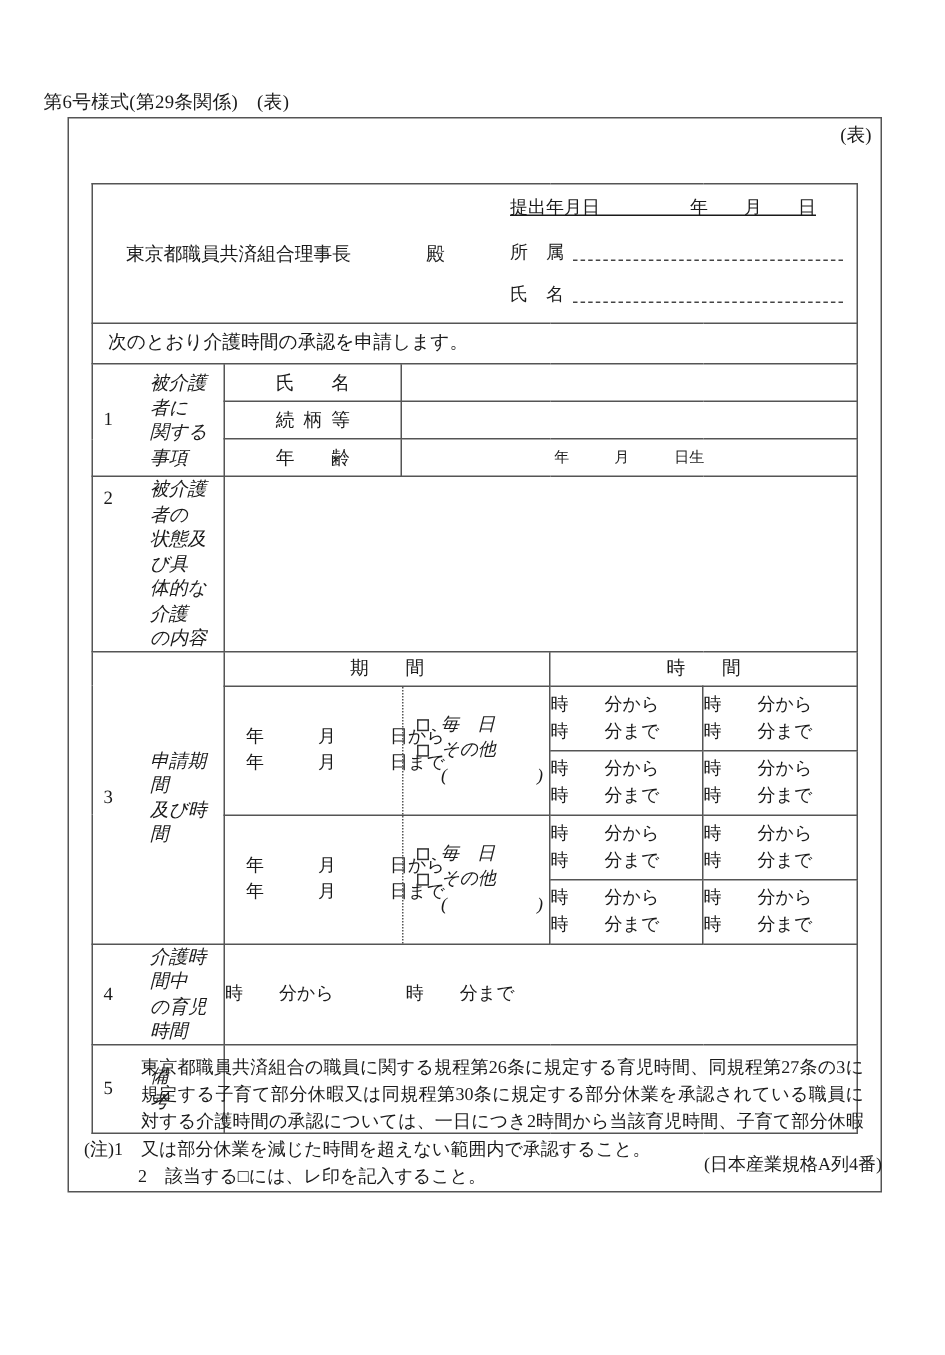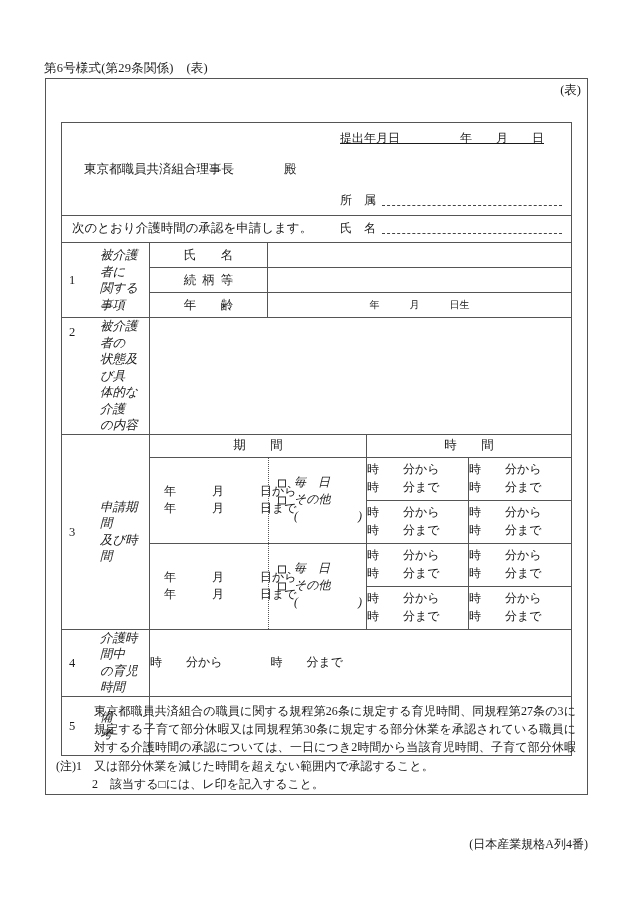--- a/index.html
+++ b/index.html
@@ -18,21 +18,21 @@
 
   .page {
     position: absolute;
     left: 0; top: 0;
     width: 630px; height: 903px;
   }
 
   
   .form-no {
     position: absolute;
-    left: 44px; top: 60px;
+    left: 29px; top: 60px;
     font-size: 12.5px;
     letter-spacing: 0.2px;
     white-space: pre;
   }
 
   
   .outer-box {
     position: absolute;
     left: 45px; top: 78px;
     width: 543px; height: 717px;
@@ -85,21 +85,20 @@
     white-space: pre;
     text-decoration: underline;
   }
   .field-row {
     position: absolute;
     left: 278px;
     font-size: 12px;
     display: flex;
     align-items: flex-end;
     width: 222px;
-    margin-top: 32px;
   }
   .field-row.attach { top: 37px; }
   .field-row.name   { top: 65px; }
   .field-label { white-space: pre; flex: 0 0 auto; }
   .dashline {
     flex: 1 1 auto;
     margin-left: 6px;
     margin-bottom: 3px;
     border-bottom: 1.3px dashed #444;
     height: 1px;
@@ -221,21 +220,21 @@
     line-height: 1.52;
   }
   .note-item { display: flex; align-items: flex-end; }
   .note-marker { flex: 0 0 auto; white-space: pre; }
   .note-body { flex: 1 1 auto; text-align: justify; }
   .note-item.second { margin-top: 0px; }
 
   
   .footer {
     position: absolute;
-    left: 0; top: 836px;
+    left: 0; top: 768px;
     width: 588px;
     text-align: right;
     font-size: 12px;
     padding-right: 2px;
   }
 </style>
 </head>
 <body>
 
 <div class="page">

